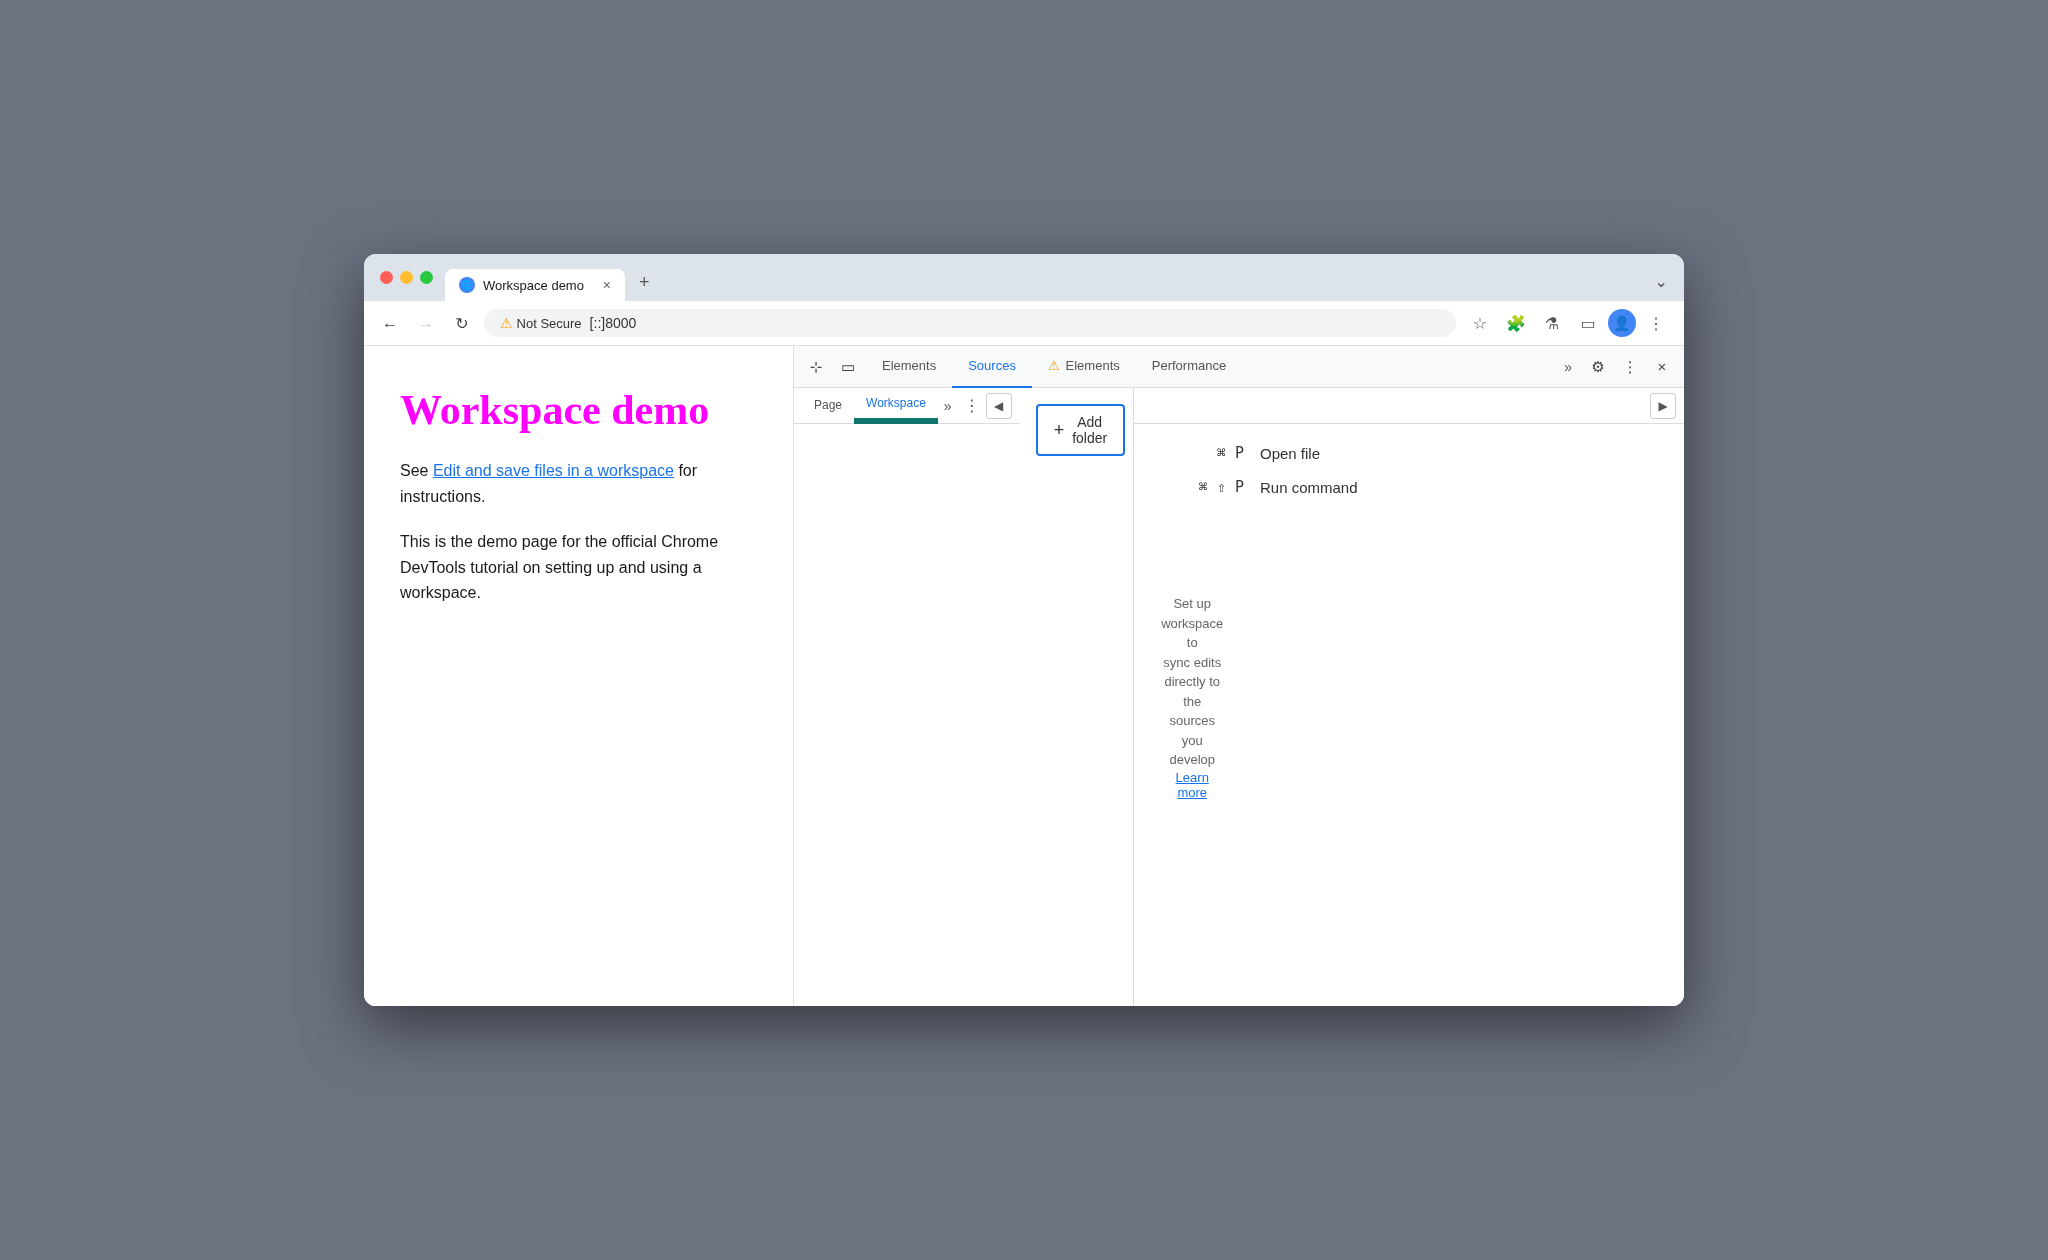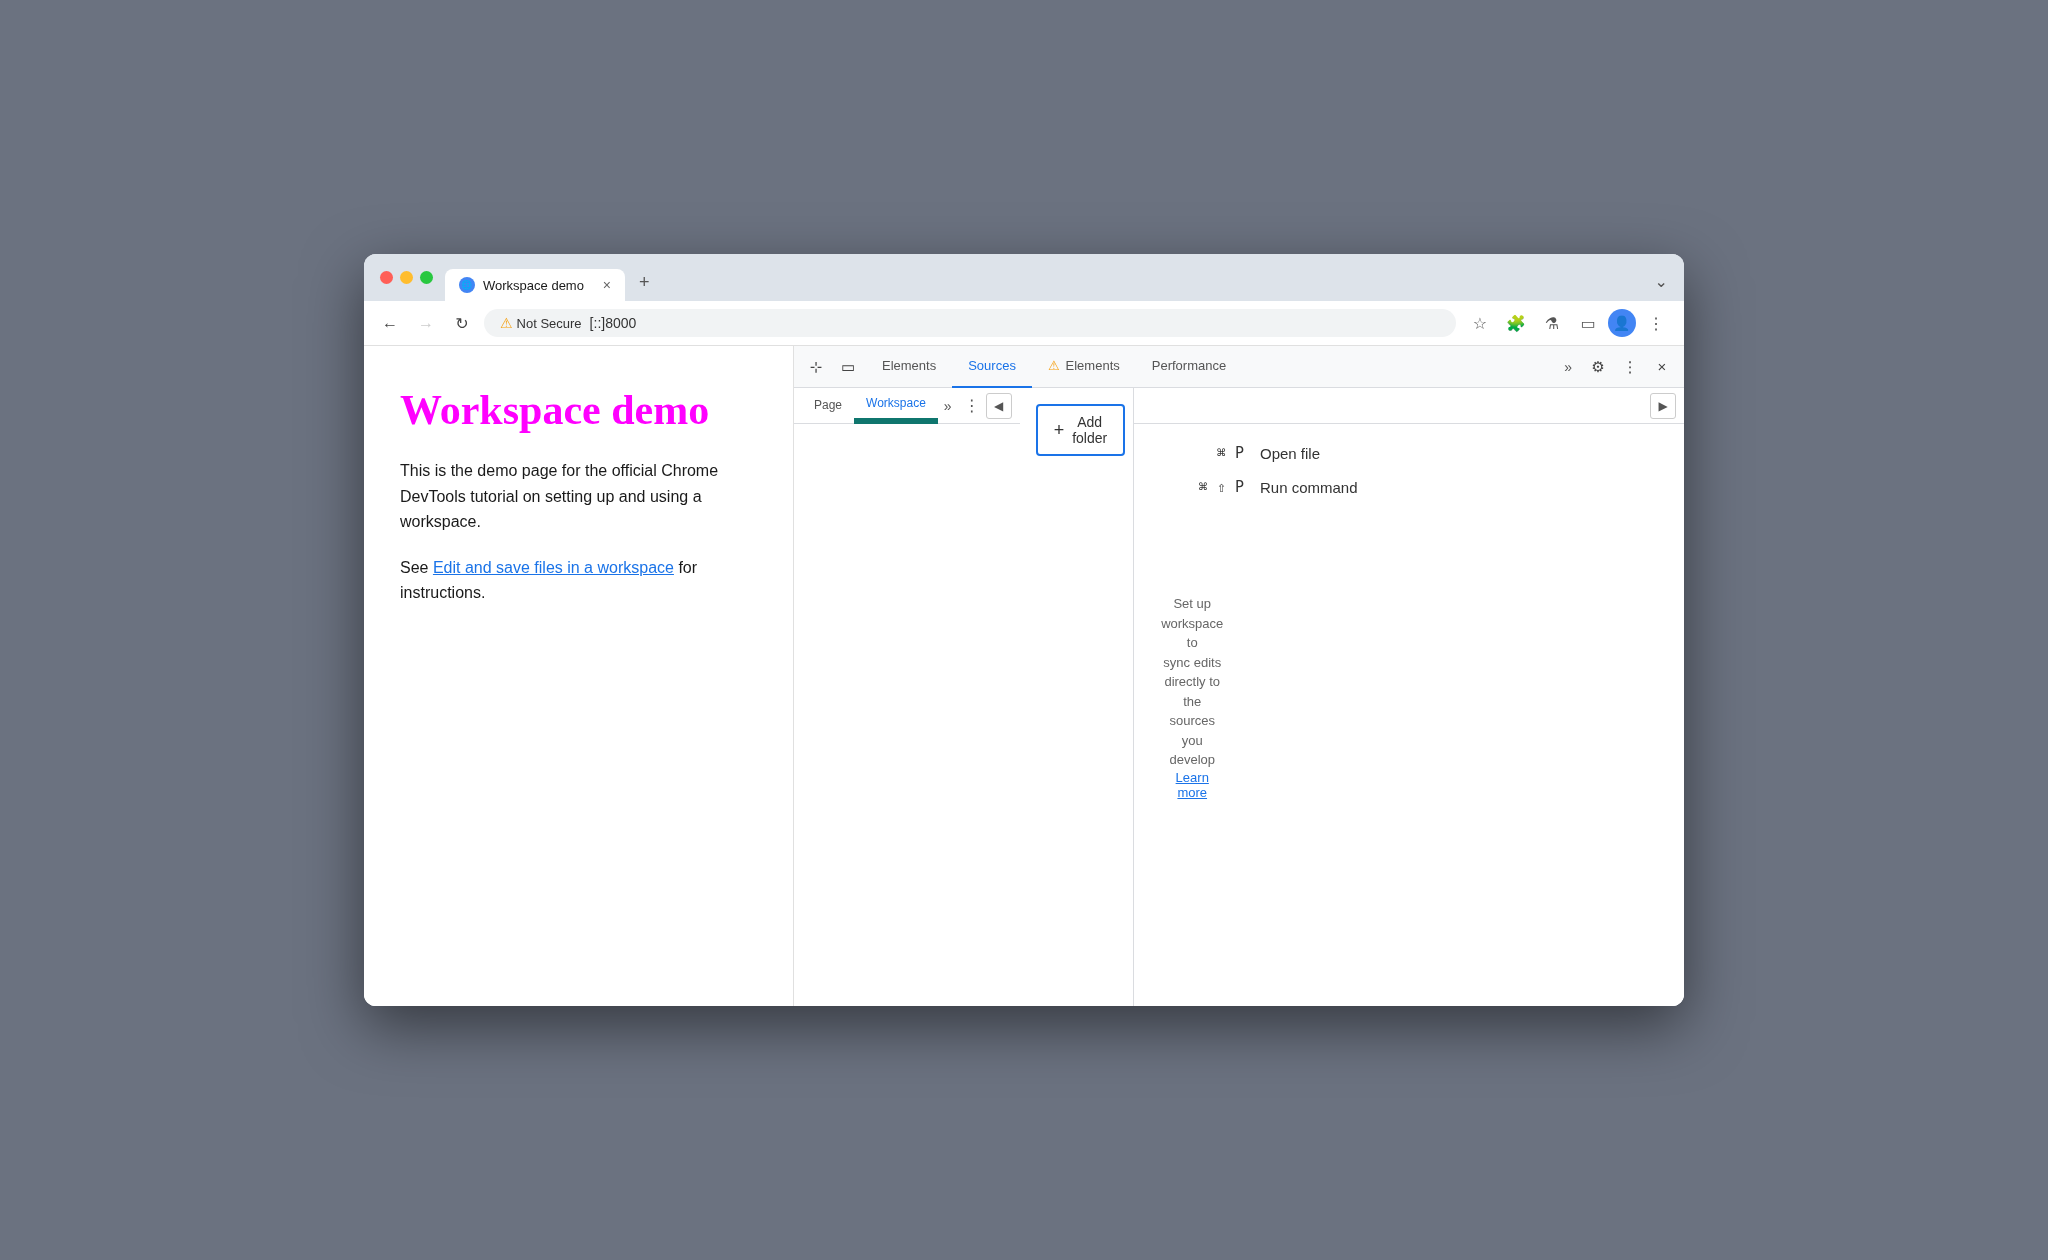--- a/index.html
+++ b/index.html
@@ -495,24 +495,24 @@
       <div class="nav-icon-btn">
         <span>⋮</span>
       </div>
     </div>
   </div>
 
   <div class="main-area">
 
     <div class="webpage-content">
       <h1 class="page-title">Workspace demo</h1>
-      <p class="page-body">This is the demo page for the official Chrome DevTools tutorial on setting up and using a workspace.</p>
       <p class="page-body">
         <span>See </span><a class="page-link">Edit and save files in a workspace</a><span> for instructions.</span>
       </p>
+      <p class="page-body">This is the demo page for the official Chrome DevTools tutorial on setting up and using a workspace.</p>
     </div>
 
     <div class="devtools-panel">
 
       <div class="devtools-toolbar">
         <div class="devtools-icon-btn">
           <span>⊹</span>
         </div>
         <div class="devtools-icon-btn">
           <span>▭</span>

